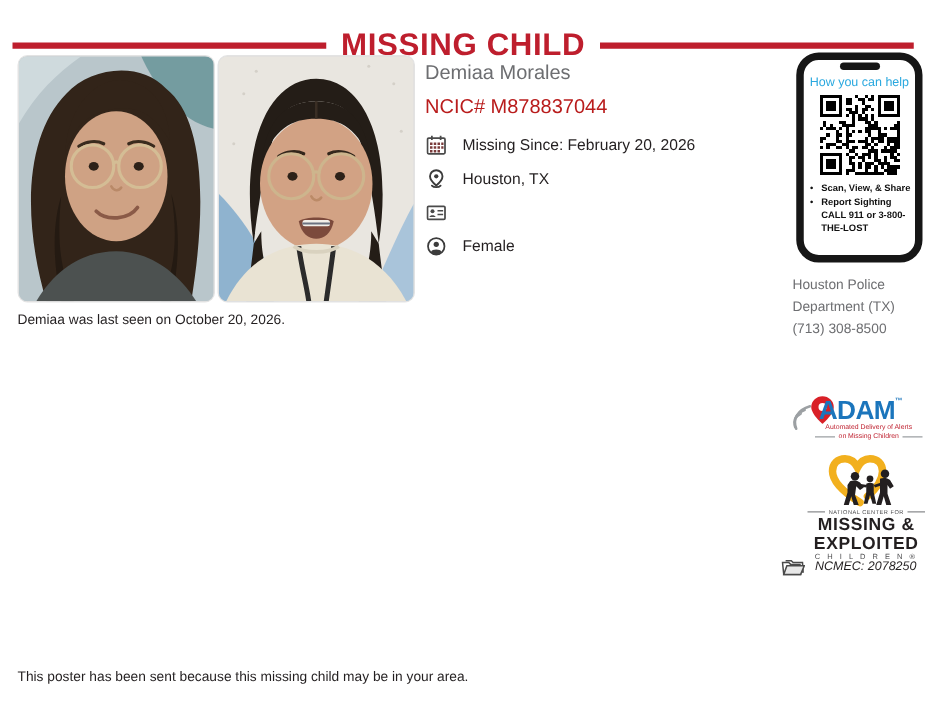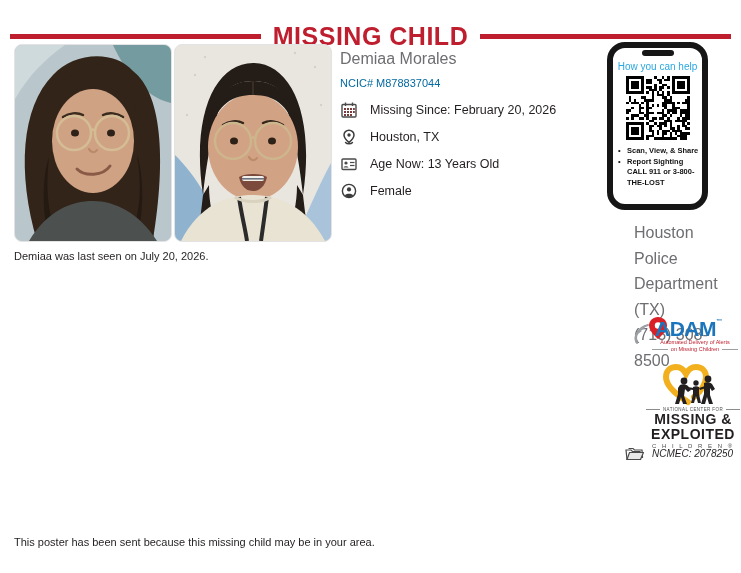--- a/index.html
+++ b/index.html
@@ -14,36 +14,36 @@
   
   .photos{position:absolute;left:14px;top:44px;display:flex;gap:2px;}
   .photo{width:156px;height:196px;border-radius:8px;overflow:hidden;border:1px solid #e3e3e3;background:#ddd;}
   .photo svg{display:block;}
 
   .caption{position:absolute;left:14px;top:250px;font-size:11px;color:#231f20;}
 
   
   .details{position:absolute;left:340px;top:50px;width:270px;}
   .child-name{font-size:16px;color:#6d6e71;margin-bottom:9px;}
-  .ncic{font-size:11px;color:#0369a1;margin-bottom:12px;}
+  .ncic{font-size:16px;color:#b91c1c;margin-bottom:12px;}
   .detail-row{display:flex;align-items:center;gap:13px;margin-bottom:10px;height:17px;}
   .dicon{width:17px;height:17px;flex:0 0 17px;display:flex;align-items:center;justify-content:center;}
   .dtext{font-size:12.5px;color:#231f20;}
 
   
-  .phone{position:absolute;left:607px;top:42px;width:89px;height:156px;border:6px solid #161616;border-radius:18px;background:#fff;}
+  .phone{position:absolute;left:637px;top:42px;width:89px;height:156px;border:6px solid #161616;border-radius:18px;background:#fff;}
   .notch{position:absolute;left:50%;top:2px;transform:translateX(-50%);width:32px;height:6px;background:#161616;border-radius:3px;}
   .phone-heading{margin-top:13px;text-align:center;font-size:10px;color:#29a8df;}
   .qr-wrap{width:64px;height:64px;margin:4px auto 0 auto;}
   .phone-bullets{margin:6px 3px 0 5px;}
   .pb-row{display:flex;font-size:7.5px;font-weight:bold;line-height:1.4;color:#111;}
   .pb-dot{width:9px;flex:0 0 9px;}
 
   
-  .contact{position:absolute;left:634px;top:220px;font-size:16px;color:#6d6e71;line-height:1.6;}
+  .contact{position:absolute;left:634px;top:220px;font-size:11px;color:#6d6e71;line-height:1.6;}
 
   .adam{position:absolute;left:628px;top:318px;width:110px;height:40px;}
   .adam-word{position:absolute;left:27px;top:0px;font-size:21px;font-weight:bold;color:#1b75bc;letter-spacing:-.5px;line-height:1;}
   .adam-tm{font-size:6px;vertical-align:top;color:#1b75bc;}
   .adam-tag{position:absolute;left:24px;top:21px;width:86px;text-align:center;color:#be1e2d;line-height:1.3;}
   .adam-tag .t1{font-size:5.5px;}
   .adam-tag .t2{font-size:5.5px;display:flex;align-items:center;gap:3px;justify-content:center;}
   .adam-tag .t2::before,.adam-tag .t2::after{content:"";height:1px;background:#9ca0a3;flex:1;}
   .adam-art{position:absolute;left:0;top:-3px;}
 
@@ -121,21 +121,21 @@
         <rect x="67" y="131" width="22" height="5" rx="2" fill="#f2efe9"></rect>
         <rect x="67" y="133" width="22" height="1.6" fill="#6b7280"></rect>
         <path d="M6,196 C24,160 52,150 78,150 C104,150 132,162 150,196 Z" fill="#e9e3d3"></path>
         <path d="M64,152 C66,168 70,182 72,196" stroke="#2b2b2b" stroke-width="4" fill="none"></path>
         <path d="M92,152 C90,168 88,182 86,196" stroke="#2b2b2b" stroke-width="4" fill="none"></path>
         <path d="M60,152 C68,158 88,158 96,152" stroke="#d9d2bf" stroke-width="3" fill="none"></path>
       </svg>
     </div>
   </div>
 
-  <div class="caption">Demiaa was last seen on July 20, 2026.</div>
+  <div class="caption">Demiaa was last seen on October 20, 2026.</div>
 
   <div class="details">
     <div class="child-name">Demiaa Morales</div>
     <div class="ncic">NCIC# M878837044</div>
 
     <div class="detail-row">
       <span class="dicon">
         <svg width="16" height="16" viewBox="0 0 16 16">
           <rect x="1" y="2.5" width="14" height="12.5" rx="1" fill="none" stroke="#4a4a4a" stroke-width="1.4"></rect>
           <line x1="4.5" y1="0.5" x2="4.5" y2="4" stroke="#4a4a4a" stroke-width="1.4"></line>
@@ -172,21 +172,20 @@
     <div class="detail-row">
       <span class="dicon">
         <svg width="16" height="16" viewBox="0 0 16 16">
           <rect x="1" y="3" width="14" height="10.5" rx="1" fill="none" stroke="#4a4a4a" stroke-width="1.4"></rect>
           <circle cx="5" cy="7" r="1.6" fill="#4a4a4a"></circle>
           <path d="M2.5,11.5 C3,9.8 7,9.8 7.5,11.5 Z" fill="#4a4a4a"></path>
           <line x1="9" y1="6.5" x2="13.5" y2="6.5" stroke="#4a4a4a" stroke-width="1.2"></line>
           <line x1="9" y1="9.5" x2="13.5" y2="9.5" stroke="#4a4a4a" stroke-width="1.2"></line>
         </svg>
       </span>
-      <span class="dtext">Age Now: 13 Years Old</span>
     </div>
 
     <div class="detail-row">
       <span class="dicon">
         <svg width="16" height="16" viewBox="0 0 16 16">
           <circle cx="8" cy="8" r="6.6" fill="none" stroke="#3c3c3c" stroke-width="1.4"></circle>
           <circle cx="8" cy="6.4" r="2.1" fill="#3c3c3c"></circle>
           <path d="M3.8,12.6 C4.6,10 11.4,10 12.2,12.6 C11,13.9 9.6,14.5 8,14.5 C6.4,14.5 5,13.9 3.8,12.6 Z" fill="#3c3c3c"></path>
         </svg>
       </span>

